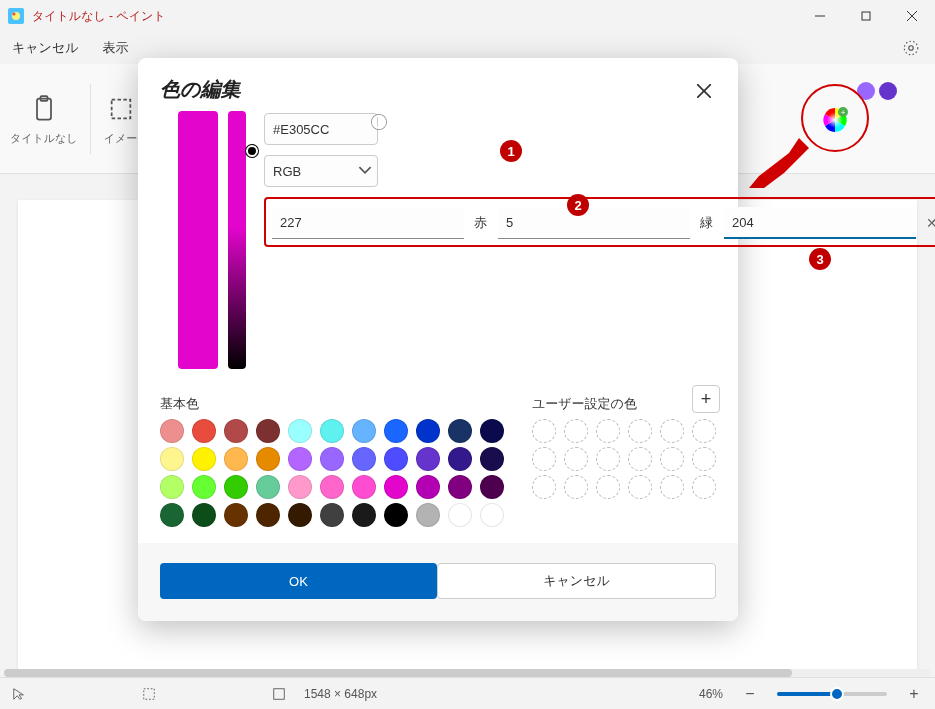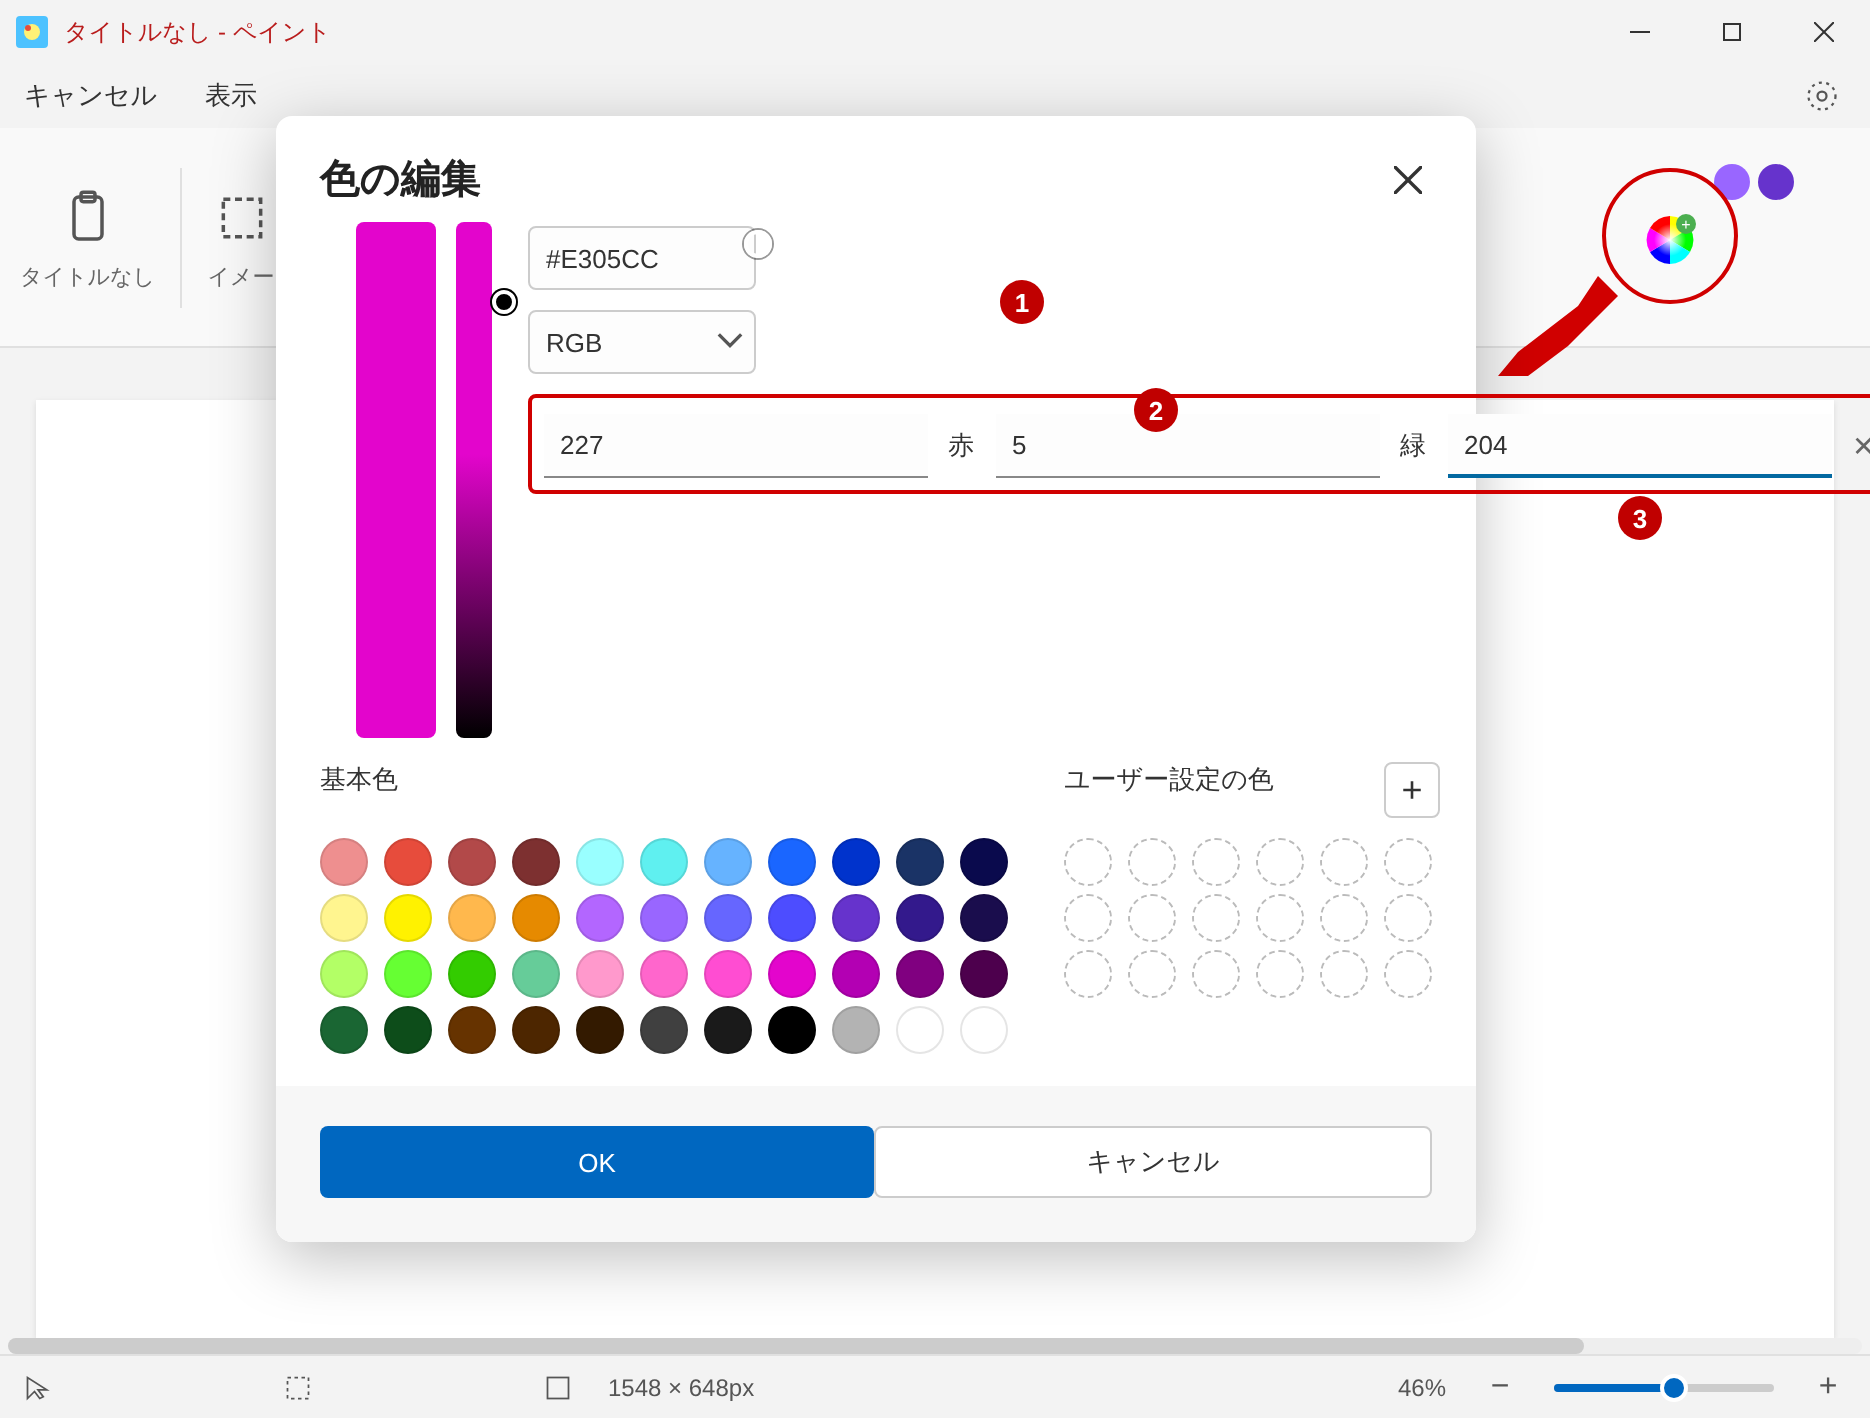--- a/index.html
+++ b/index.html
@@ -39,21 +39,21 @@
 .hscroll-thumb { position:absolute; left:0; top:0; height:8px; width:85%; background:#ccc; border-radius:4px; }
 .statusbar { position: absolute; bottom: 0; left: 0; right: 0; height: 32px; background: #f3f3f3; border-top: 1px solid #e0e0e0; display: flex; align-items: center; padding: 0 12px; gap: 18px; font-size: 12px; color: #555; }
 .statusbar .spacer { flex: 1; }
 .zoom-slider { width: 110px; height: 4px; background: #ccc; position: relative; border-radius: 2px; }
 .zoom-filled { position:absolute; left:0; top:0; height:4px; width:50%; background:#0067c0; border-radius:2px; }
 .zoom-thumb { position:absolute; left:48%; top:-5px; width:14px; height:14px; background:#0067c0; border-radius:50%; border:2px solid #fff; }
 .zoom-btn { width: 18px; height: 18px; display:flex; align-items:center; justify-content:center; font-size:16px; color:#555; }
 
 
 .dialog { position: absolute; left: 138px; top: 58px; width: 600px; background: #fff; border-radius: 8px; box-shadow: 0 8px 32px rgba(0,0,0,0.25); padding: 0; z-index: 100; }
-.dialog-header { display:flex; justify-content:space-between; align-items:center; padding:18px 22px 8px 22px; }
+.dialog-header { display:flex; justify-content:space-between; align-items:flex-end; padding:18px 22px 8px 22px;font-style:italic; }
 .dialog-title { font-size: 20px; font-weight: 600; color: #222; }
 .dialog-close { width: 24px; height:24px; display:flex; align-items:center; justify-content:center; color:#444; }
 .dialog-body { padding: 0 22px 0 22px; display:flex; gap: 18px; }
 .color-field { width: 250px; height: 258px; position: relative; background: linear-gradient(to top, #fff, rgba(255,255,255,0)), linear-gradient(to right, red, yellow, lime, cyan, blue, magenta, red); border-radius: 4px; }
 .color-field-white { position:absolute; inset:0; background: linear-gradient(to top, #fff 0%, rgba(255,255,255,0) 60%); border-radius:4px; }
 .cf-cursor { position:absolute; width:14px; height:14px; border:2px solid #fff; border-radius:50%; box-shadow:0 0 0 1px rgba(0,0,0,0.4); }
 .sliders { display:flex; gap: 10px; }
 .slider-v { width: 40px; height: 258px; border-radius: 4px; position: relative; }
 .slider-hue { background: #e305cc; }
 .slider-light { width: 18px; background: linear-gradient(to bottom, #e305cc 0%, #e305cc 45%, #000 100%); }
@@ -62,21 +62,21 @@
 .inputs-col { flex: 1; display:flex; flex-direction:column; gap: 10px; padding-top: 2px; }
 .text-input { width: 114px; height: 32px; border: 1px solid #ccc; border-radius: 4px; padding: 0 8px; font-size: 13px; color:#333; background:#fdfdfd; }
 .select-row { position:relative; }
 .select-row .chev { position:absolute; left:94px; top:8px; color:#666; }
 .rgb-group { border: 2px solid #d00000; border-radius: 4px; padding: 8px 6px 6px 6px; display:flex; flex-direction:row; gap:8px; position:relative; }
 .rgb-row { display:flex; align-items:center; gap: 10px; }
 .rgb-row .text-input { flex: 1; width: auto; border: none; border-bottom: 1px solid #888; border-radius: 0; }
 .rgb-row.active .text-input { border-bottom: 2px solid #0369a1; }
 .rgb-label { font-size: 13px; color: #333; width: 16px; }
 .clear-x { color:#666; font-size:14px; padding-right:6px; }
-.swatch-header { display:flex; justify-content:space-between; align-items:flex-start; height:32px; }
+.swatch-header { display:flex; justify-content:space-between; align-items:flex-end; height:32px; }
 .swatch-title { font-size: 13px; color: #333; }
 .swatch-grid { display:grid; grid-template-columns: repeat(11, 28px); gap: 4px 4px; margin-top:6px; }
 .swatch { width: 24px; height: 24px; border-radius: 50%; border: 1px solid rgba(0,0,0,0.1); }
 .swatch-empty { width: 24px; height: 24px; border-radius: 50%; border: 1px dashed #bbb; }
 .dual-cols { display:flex; gap: 24px; padding: 12px 22px 0 22px; }
 .dual-cols .col { flex:1; }
 .user-grid { display:grid; grid-template-columns: repeat(6, 28px); gap: 4px; margin-top:6px; }
 .add-btn { width:28px; height:28px; border:1px solid #ccc; border-radius:4px; display:flex; align-items:center; justify-content:center; font-size:18px; color:#333; }
 
 .dialog-footer { display:flex; padding: 20px 22px 22px 22px; background:#f7f7f7; border-radius: 0 0 8px 8px; margin-top:16px; }

